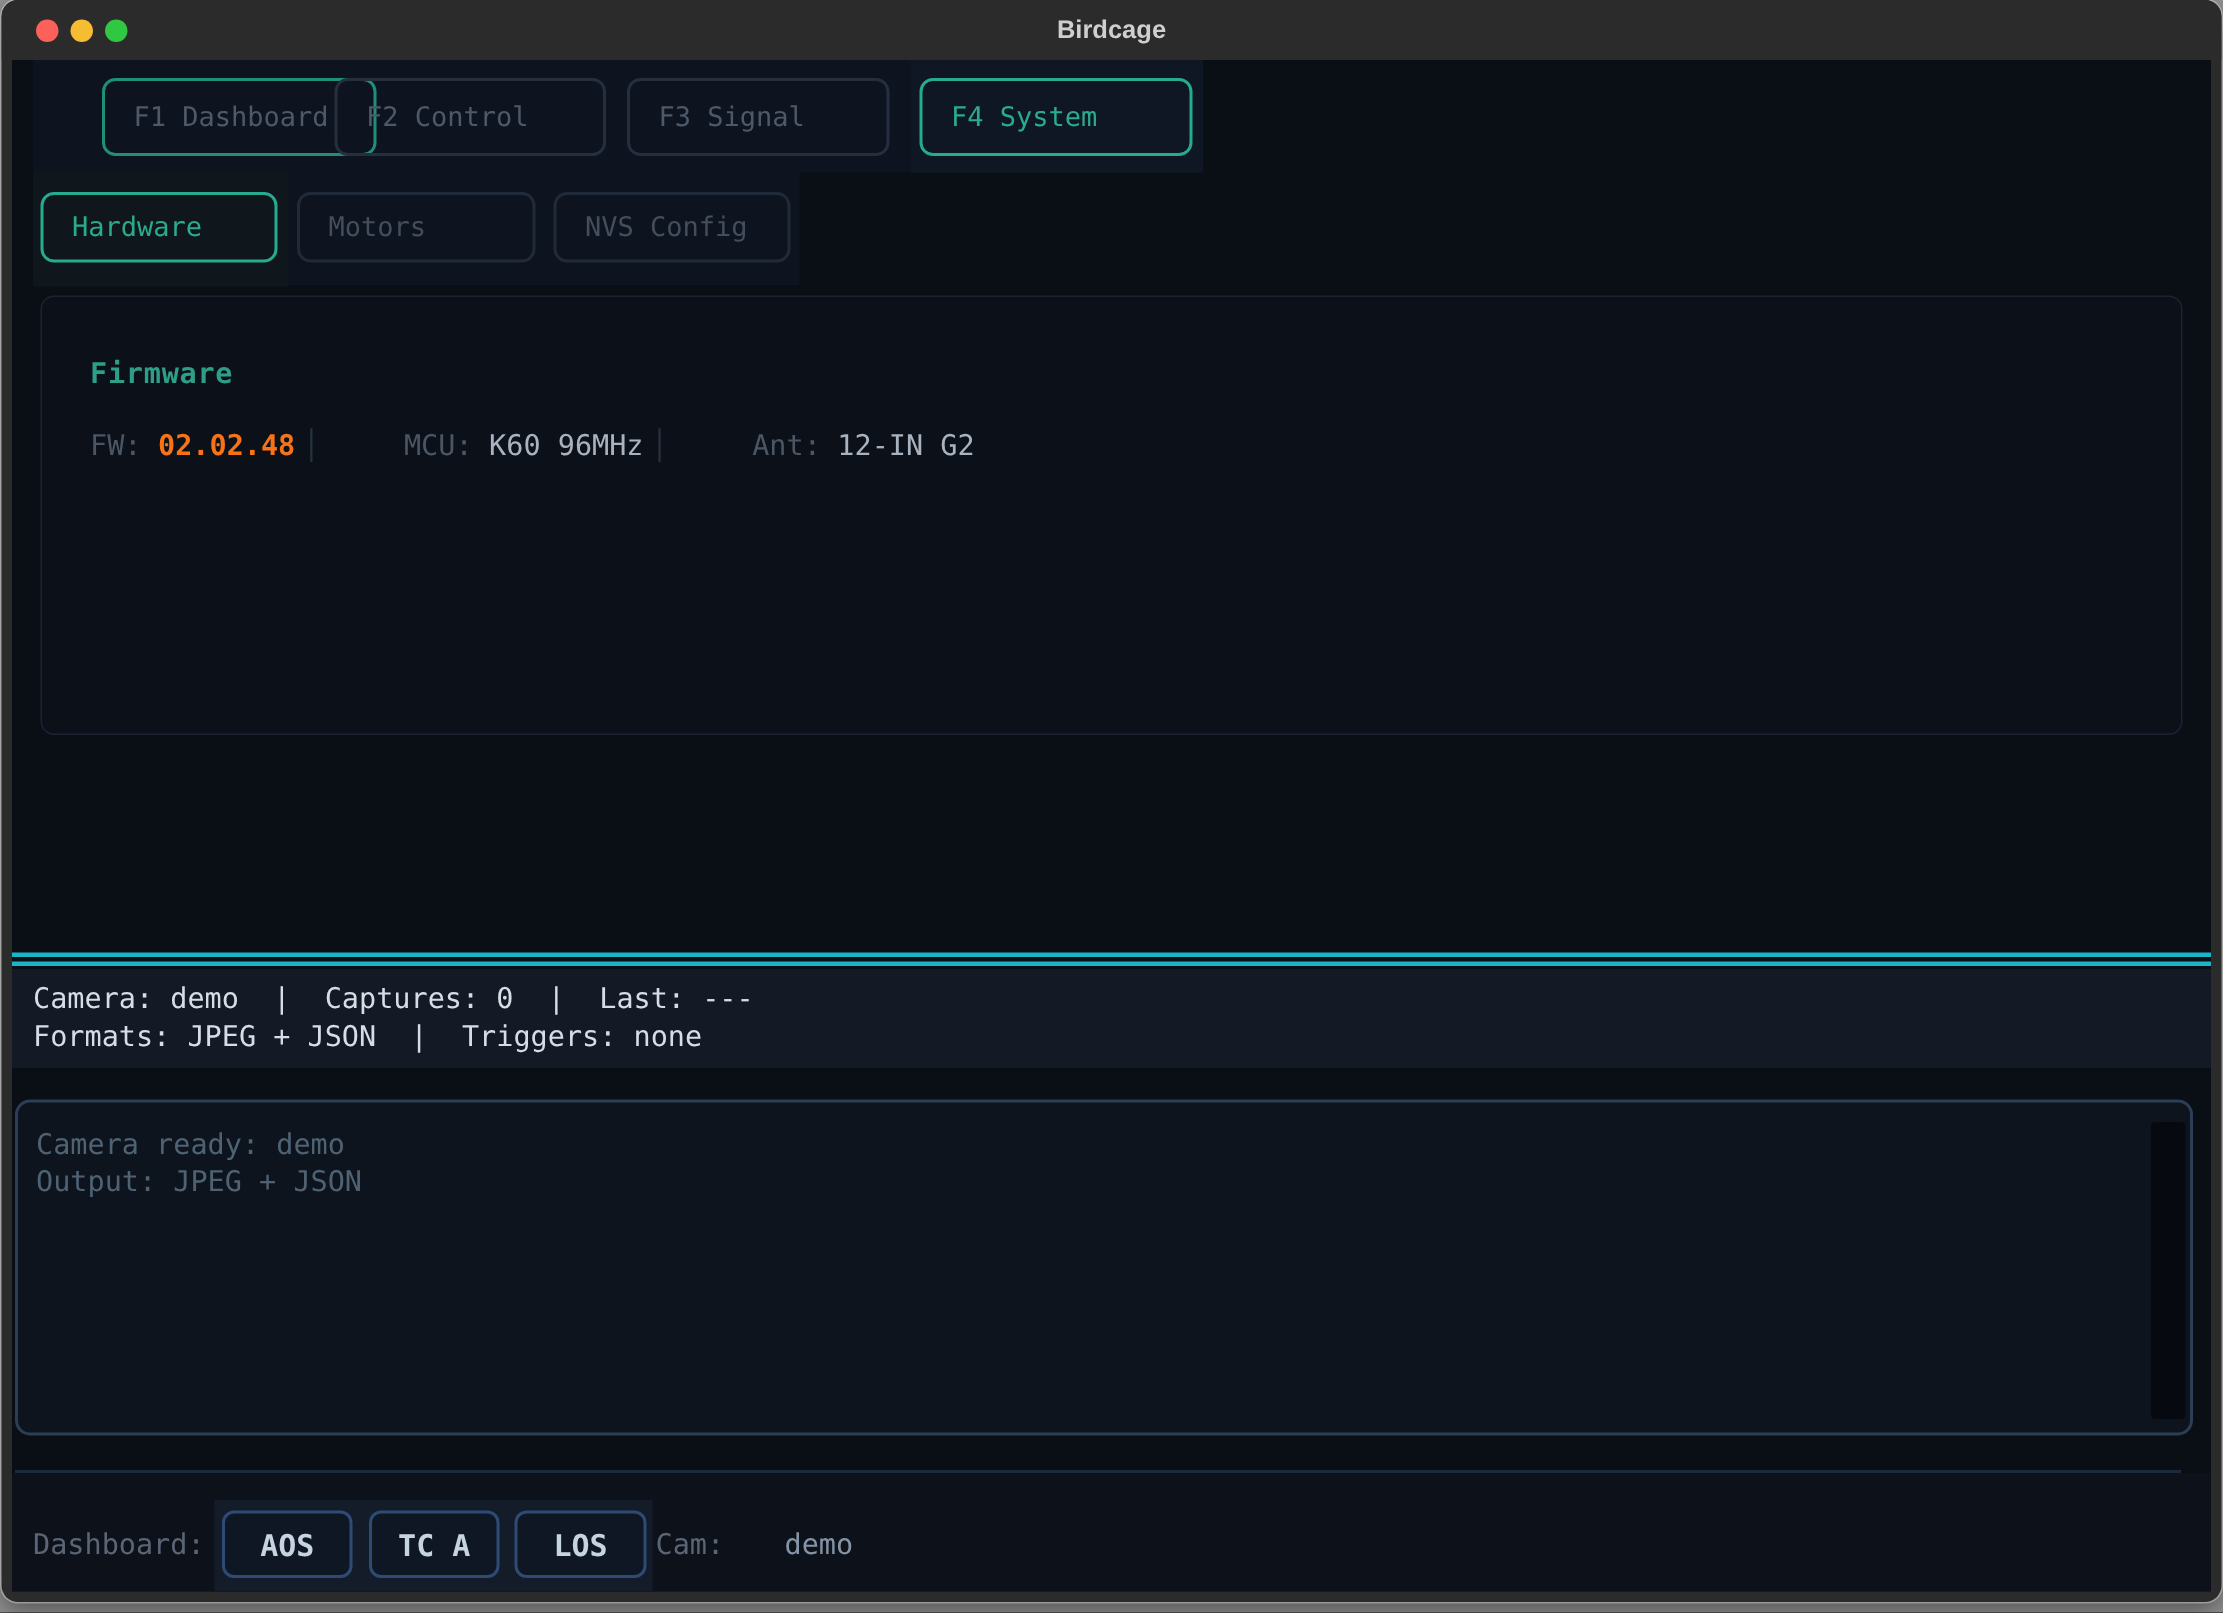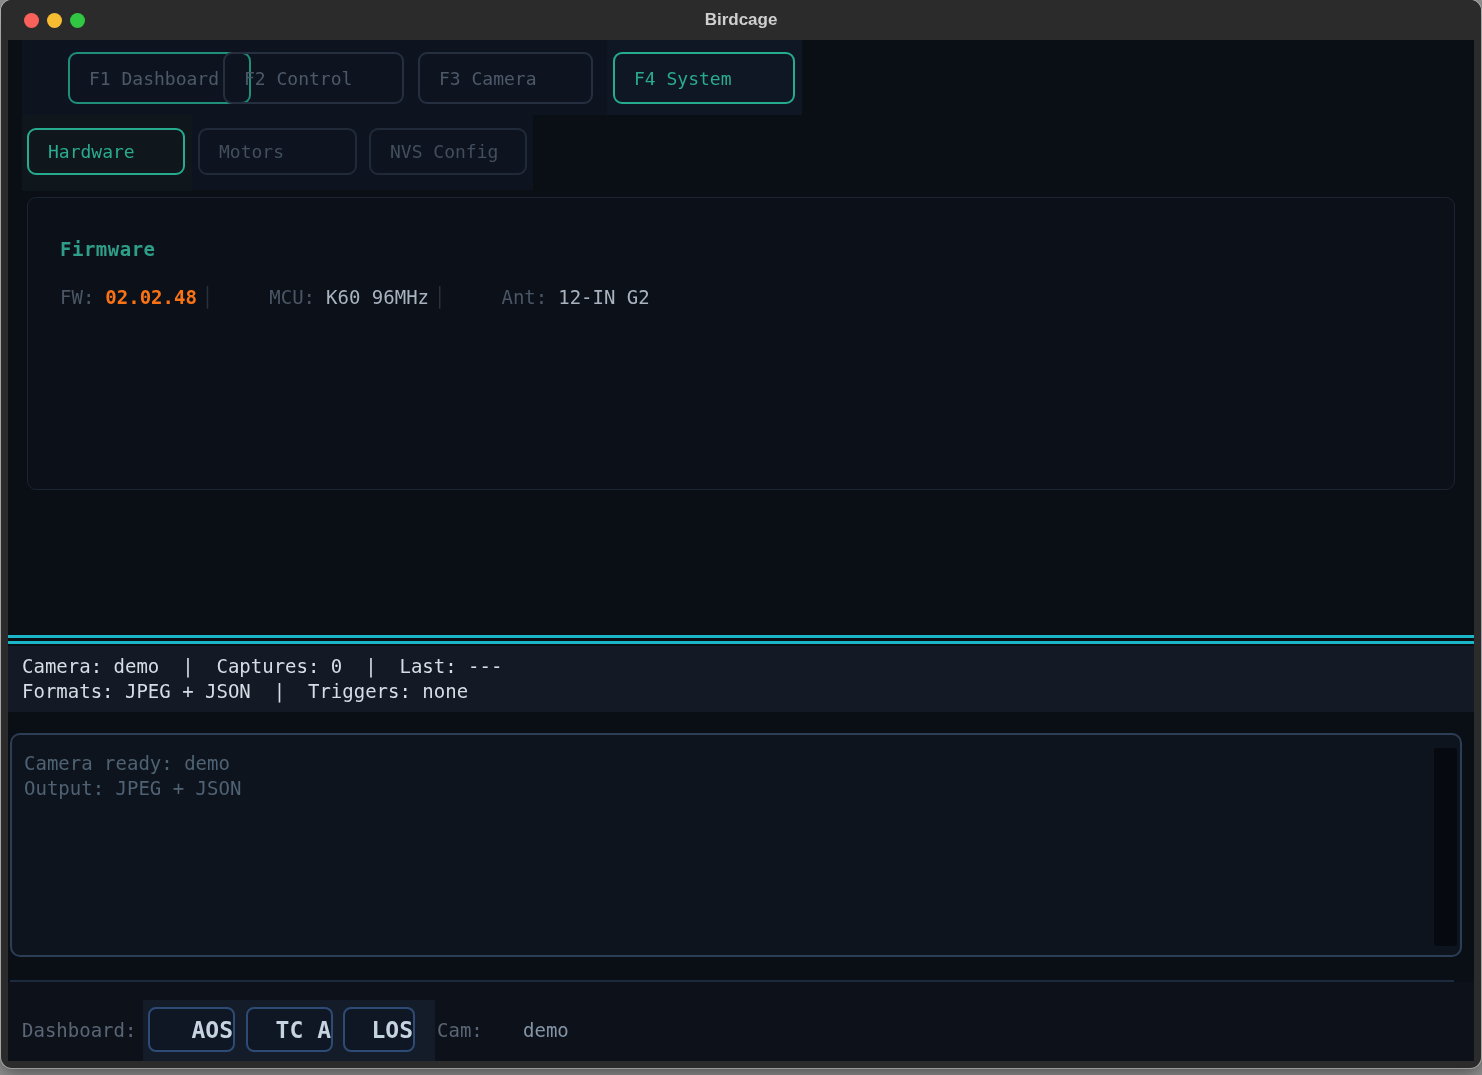--- a/index.html
+++ b/index.html
@@ -101,26 +101,26 @@
   .bottom-divider { position: absolute; left: 2px; top: 940px; width: 1444px; height: 2px; background: #1c2a40; }
   .bottombar { position: absolute; left: 0; right: 0; top: 942px; bottom: 0; background: #0d121a; }
   .btn-patch { position: absolute; left: 135px; top: 18px; width: 292px; bottom: 0; background: #141c2a; }
   .bb-label { position: absolute; color: #5a6575; font-size: 19px; top: 37px; }
   .lbl-triggers { left: 14px; }
   .lbl-cam { left: 429px; }
   .cam-value { position: absolute; left: 515px; top: 37px; color: #8494a6; font-size: 19px; }
   .trig-btn {
     position: absolute; top: 25px; height: 45px;
     border: 2px solid #2d4b74; border-radius: 8px; background: #0f1724;
-    color: #c6d3e1; font-weight: bold; font-size: 23px;
-    display: flex; align-items: center; justify-content: flex-end;
+    color: #c6d3e1; font-weight: bold; font-size: 20px;
+    display: flex; align-items: center; justify-content: center;
   }
   #btn-aos { left: 140px; width: 87px; }
   #btn-tca { left: 238px; width: 87px; }
-  #btn-los { left: 335px; width: 72px; }
+  #btn-los { left: 335px; width: 88px; }
 </style>
 </head>
 <body>
 
 <div class="window">
 
   <div class="titlebar">
     <div class="traffic">
       <span class="tl red"></span>
       <span class="tl yellow"></span>
@@ -136,21 +136,21 @@
     <div class="strip subtabstrip"></div>
     <div class="patch-hw"></div>
 
     <div class="tab focused" id="tab-f1">
       <span>F1 Dashboard</span>
     </div>
     <div class="tab" id="tab-f2">
       <span>F2 Control</span>
     </div>
     <div class="tab" id="tab-f3">
-      <span>F3 Camera</span>
+      <span>F3 Signal</span>
     </div>
     <div class="tab active" id="tab-f4">
       <span>F4 System</span>
     </div>
 
     <div class="tab dim2" id="sub-motors">
       <span>Motors</span>
     </div>
     <div class="tab active" id="sub-hardware">
       <span>Hardware</span>

